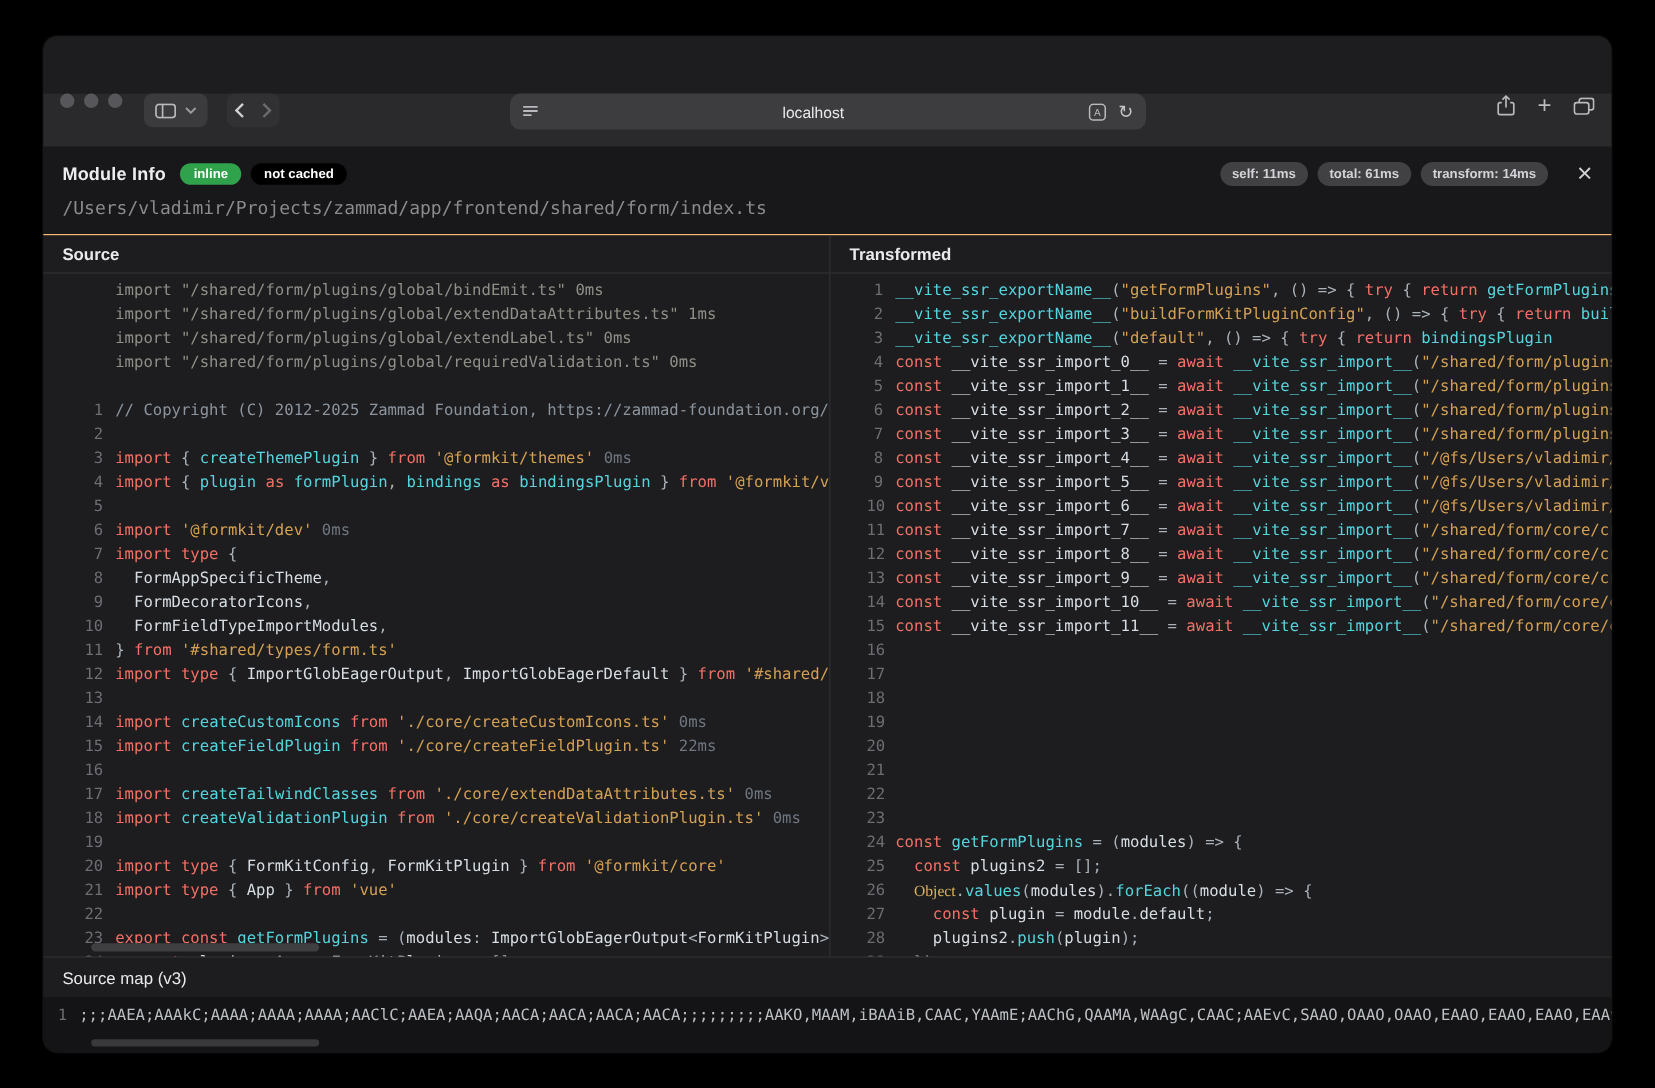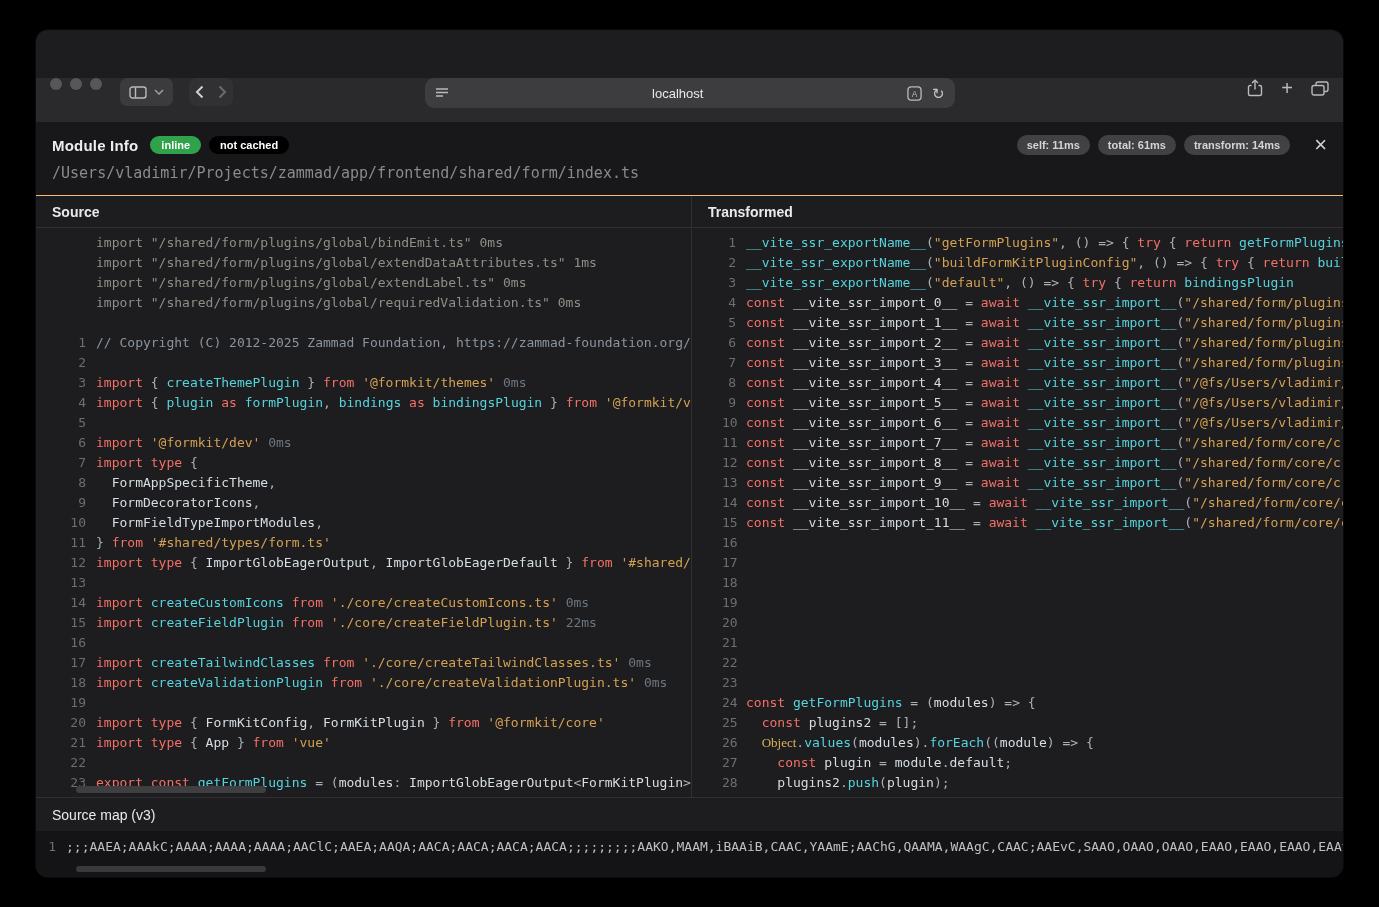--- a/index.html
+++ b/index.html
@@ -208,21 +208,21 @@
         <div class="code-line"><span class="ln ln-l">7</span><span class="lc"><span class="tk-k">import type</span><span class="tk-p"> {</span></span></div>
         <div class="code-line"><span class="ln ln-l">8</span><span class="lc"><span class="tk-w">  FormAppSpecificTheme</span><span class="tk-p">,</span></span></div>
         <div class="code-line"><span class="ln ln-l">9</span><span class="lc"><span class="tk-w">  FormDecoratorIcons</span><span class="tk-p">,</span></span></div>
         <div class="code-line"><span class="ln ln-l">10</span><span class="lc"><span class="tk-w">  FormFieldTypeImportModules</span><span class="tk-p">,</span></span></div>
         <div class="code-line"><span class="ln ln-l">11</span><span class="lc"><span class="tk-p">} </span><span class="tk-k">from</span><span class="tk-s"> '#shared/types/form.ts'</span></span></div>
         <div class="code-line"><span class="ln ln-l">12</span><span class="lc"><span class="tk-k">import type</span><span class="tk-p"> { </span><span class="tk-w">ImportGlobEagerOutput</span><span class="tk-p">, </span><span class="tk-w">ImportGlobEagerDefault</span><span class="tk-p"> } </span><span class="tk-k">from</span><span class="tk-s"> '#shared/types/utils.ts'</span></span></div>
         <div class="code-line"><span class="ln ln-l">13</span><span class="lc"></span></div>
         <div class="code-line"><span class="ln ln-l">14</span><span class="lc"><span class="tk-k">import </span><span class="tk-f">createCustomIcons</span><span class="tk-k"> from</span><span class="tk-s"> './core/createCustomIcons.ts'</span><span class="tk-m"> 0ms</span></span></div>
         <div class="code-line"><span class="ln ln-l">15</span><span class="lc"><span class="tk-k">import </span><span class="tk-f">createFieldPlugin</span><span class="tk-k"> from</span><span class="tk-s"> './core/createFieldPlugin.ts'</span><span class="tk-m"> 22ms</span></span></div>
         <div class="code-line"><span class="ln ln-l">16</span></div>
-        <div class="code-line"><span class="ln ln-l">17</span><span class="lc"><span class="tk-k">import </span><span class="tk-f">createTailwindClasses</span><span class="tk-k"> from</span><span class="tk-s"> './core/createTailwindClasses.ts'</span><span class="tk-m"> 0ms</span></span></div>
+        <div class="code-line"><span class="ln ln-l">17</span><span class="lc"><span class="tk-k">import </span><span class="tk-f">createTailwindClasses</span><span class="tk-k"> from</span><span class="tk-s"> './core/extendDataAttributes.ts'</span><span class="tk-m"> 0ms</span></span></div>
         <div class="code-line"><span class="ln ln-l">18</span><span class="lc"><span class="tk-k">import </span><span class="tk-f">createValidationPlugin</span><span class="tk-k"> from</span><span class="tk-s"> './core/createValidationPlugin.ts'</span><span class="tk-m"> 0ms</span></span></div>
         <div class="code-line"><span class="ln ln-l">19</span><span class="lc"></span></div>
         <div class="code-line"><span class="ln ln-l">20</span><span class="lc"><span class="tk-k">import type</span><span class="tk-p"> { </span><span class="tk-w">FormKitConfig</span><span class="tk-p">, </span><span class="tk-w">FormKitPlugin</span><span class="tk-p"> } </span><span class="tk-k">from</span><span class="tk-s"> '@formkit/core'</span></span></div>
         <div class="code-line"><span class="ln ln-l">21</span><span class="lc"><span class="tk-k">import type</span><span class="tk-p"> { </span><span class="tk-w">App</span><span class="tk-p"> } </span><span class="tk-k">from</span><span class="tk-s"> 'vue'</span></span></div>
         <div class="code-line"><span class="ln ln-l">22</span><span class="lc"></span></div>
         <div class="code-line"><span class="ln ln-l">23</span><span class="lc"><span class="tk-k">export const </span><span class="tk-f">getFormPlugins</span><span class="tk-p"> = (</span><span class="tk-w">modules</span><span class="tk-p">: </span><span class="tk-w">ImportGlobEagerOutput</span><span class="tk-p">&lt;</span><span class="tk-w">FormKitPlugin</span><span class="tk-p">&gt;)</span></span></div>
         <div class="code-line"><span class="ln ln-l">24</span><span class="lc"><span class="tk-p">  </span><span class="tk-k">const </span><span class="tk-w">plugins</span><span class="tk-p">: </span><span class="tk-w">Array</span><span class="tk-p">&lt;</span><span class="tk-w">FormKitPlugin</span><span class="tk-p">&gt; = []</span></span></div>
         <div class="code-line"><span class="ln ln-l">25</span><span class="lc"></span></div>
       </div>
     <div class="codewrap bl">

